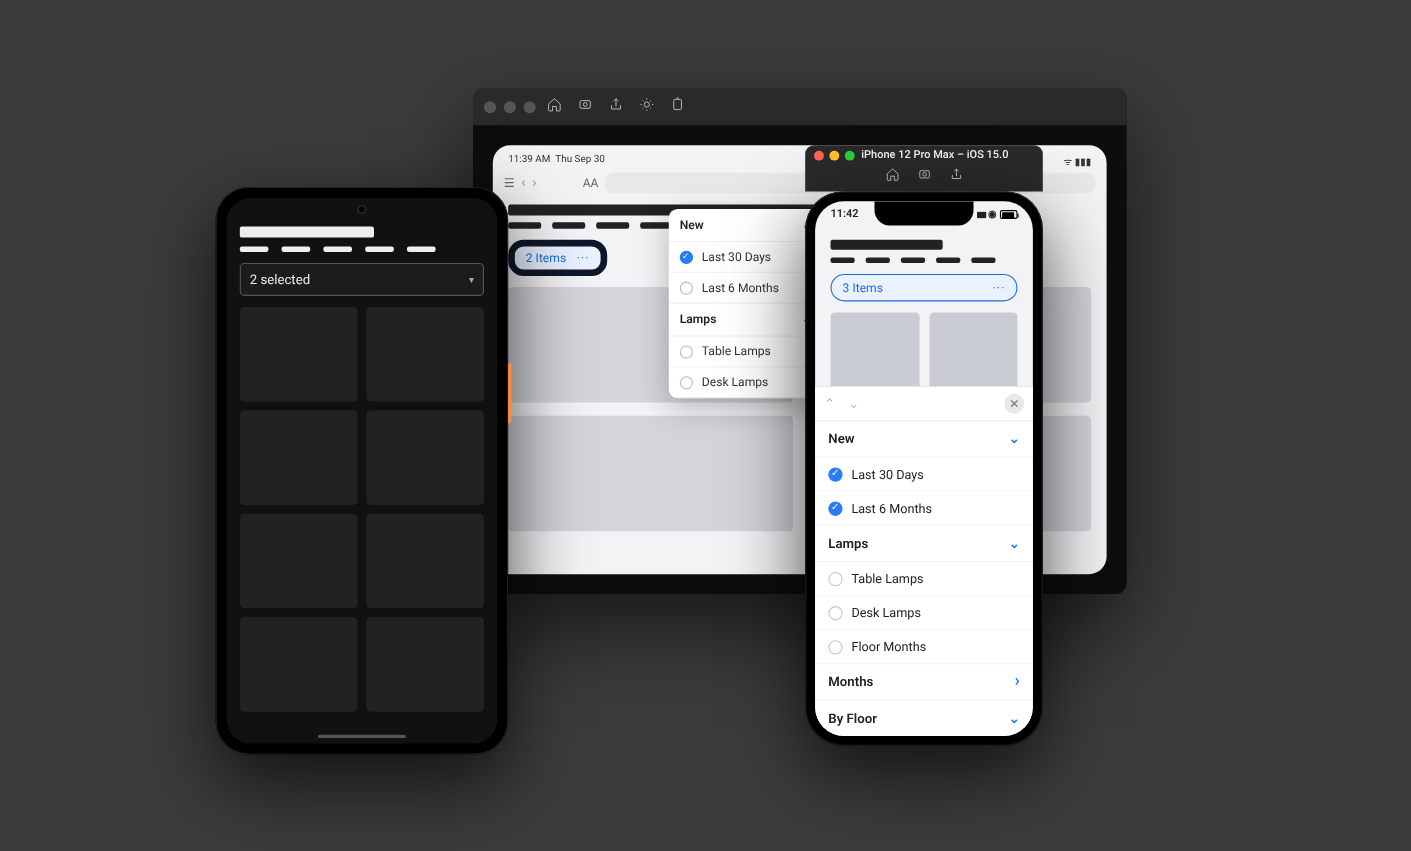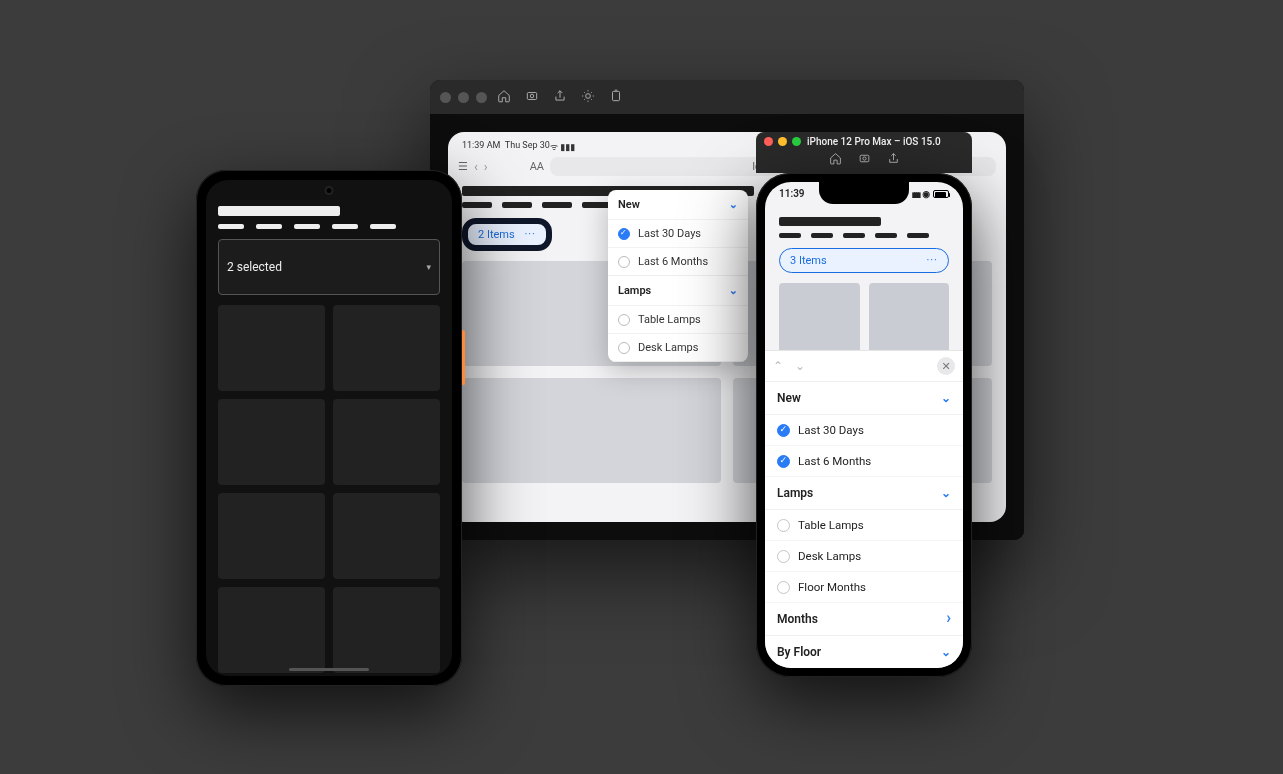--- a/index.html
+++ b/index.html
@@ -45,21 +45,21 @@
     height: calc(100% - 34px);
   }
   .ipad-screen {
     background: #f3f3f5;
     width: 100%; height:100%;
     border-radius: 16px;
     padding: 6px 10px 10px;
     position: relative;
     overflow: hidden;
   }
-  .ipad-statusbar { display:flex; font-size:9px; color:#333; padding:2px 4px 4px; }
+  .ipad-statusbar { display:flex; justify-content:space-between; font-size:9px; color:#333; padding:2px 4px 4px; }
   .ipad-toolbar {
     display:flex; align-items:center; gap:6px;
     font-size:11px; color:#666;
   }
   .ipad-toolbar .nav { display:flex; gap:6px; font-size:13px; color:#999; }
   .ipad-toolbar .addr { flex:1; text-align:center; background:#e8e8ea; border-radius:8px; padding:4px 8px; font-size:10px; color:#555; }
   .ipad-content {
     margin-top: 10px;
     padding: 0 4px;
   }
@@ -112,33 +112,33 @@
     width:9px; height:9px; background:#000; border:2px solid #222; border-radius:50%;
   }
   .and-status { display:flex; justify-content:space-between; font-size:10px; color:#ddd; padding-top:10px; }
   .and-status .r {display:flex; gap:3px;}
   .and-title { margin-top:18px; }
   .and-title .bar { height:10px; width:55%; background:#eee; border-radius:2px; margin-bottom:8px; }
   .and-tabs { display:flex; gap:12px; margin-bottom:10px; }
   .and-tabs span { height:5px; width:26px; background:#eee; border-radius:2px; }
   .and-select {
     border:1px solid #555; border-radius:4px;
-    padding:20px 8px; font-size:12px; color:#eee;
+    padding:7px 8px; font-size:12px; color:#eee;
     display:flex; justify-content:space-between; align-items:center;
     margin-bottom:10px;
     background:#1c1c1c;
   }
   .and-select .chev { color:#aaa; font-size:9px; }
   .and-grid { display:grid; grid-template-columns:1fr 1fr; gap:8px; }
   .and-grid .tile { background:#222; border-radius:4px; height:86px; }
   .and-home { position:absolute; bottom:5px; left:50%; transform:translateX(-50%); width:80px; height:3px; background:#555; border-radius:3px; }
 
   
   .iphone-window {
-    position:absolute; left:756px; top:132px;
+    position:absolute; left:732px; top:132px;
     width:216px;
   }
   .iphone-titlebar {
     background:#2a2a2a; border-radius:8px 8px 0 0;
     padding:4px 8px 6px; color:#ccc; font-size:10px;
   }
   .iphone-titlebar .row1 { display:flex; align-items:center; gap:6px; }
   .mini-traffic { display:flex; gap:5px; }
   .mini-traffic span { width:9px; height:9px; border-radius:50%; }
   .mt-r { background:#ff5f56; } .mt-y { background:#ffbd2e; } .mt-g { background:#27c93f; }
@@ -355,21 +355,21 @@
             </svg></span>
         <span><svg viewBox="0 0 24 24">
               <path d="M12 3v12M8 7l4-4 4 4M5 13v6h14v-6"></path>
             </svg></span>
       </div>
     </div>
     <div class="iphone">
       <div class="iphone-screen">
         <div class="notch"></div>
         <div class="ip-status">
-          <span>11:39</span>
+          <span>11:42</span>
           <span class="r">
               <span class="sig"></span>
               <span class="wifi"></span>
               <span class="bat"></span>
             </span>
         </div>
         <div class="ip-content">
           <div class="ip-title">
               <div class="bar"></div>
             </div>

